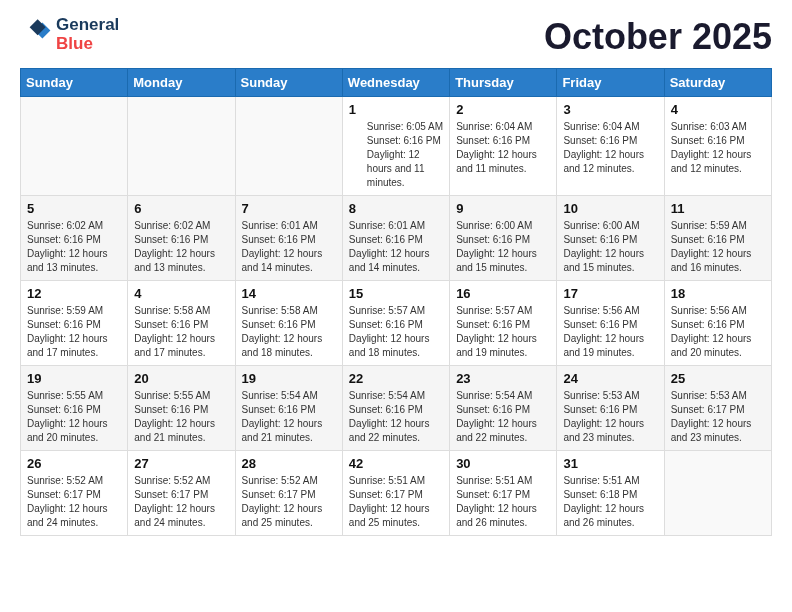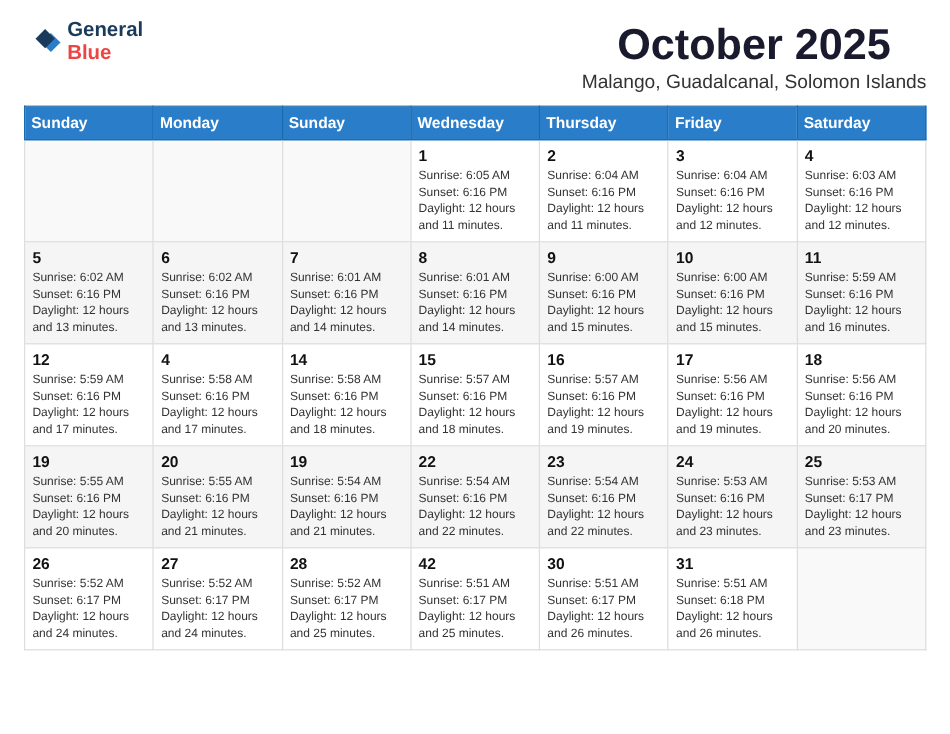--- a/index.html
+++ b/index.html
@@ -11,29 +11,29 @@
       padding: 16px 20px;
     }
     .header-area {
       display: flex;
       align-items: flex-start;
       justify-content: space-between;
       margin-bottom: 10px;
     }
     .logo {
       display: flex;
-      align-items: flex-end;
+      align-items: flex-start;
       gap: 4px;
     }
     .logo-icon {
       width: 32px;
       height: 32px;
     }
     .title-area {
-      text-align: center;
+      text-align: left;
     }
     .month-title {
       font-size: 36px;
       font-weight: bold;
       color: #1a1a2e;
     }
     .location-title {
       font-size: 16px;
       color: #333;
       margin-top: 2px;
@@ -90,21 +90,20 @@
       <polygon points="28,8 38,18 28,28 18,18" fill="#2a7dc9"></polygon>
       <polygon points="22,4 32,14 22,24 12,14" fill="#1a3a5c"></polygon>
     </svg>
     <div>
       <div style="font-size:17px;font-weight:bold;color:#1a3a5c;line-height:1.1;">General</div>
       <div style="font-size:17px;font-weight:bold;color:#ef4444;line-height:1.1;">Blue</div>
     </div>
   </div>
   <div class="title-area">
     <div class="month-title">October 2025</div>
-    <div class="location-title">Malango, Guadalcanal, Solomon Islands</div>
   </div>
 </div>
 
 <table class="calendar">
   <thead>
     <tr>
     <th>Sunday</th>
         <th>Monday</th>
         <th>Sunday</th>
         <th>Wednesday</th>
@@ -113,21 +112,21 @@
         <th>Saturday</th>
       </tr>
   </thead>
   <tbody id="calendar-body">
   <tr>
         <td class="empty-cell"></td>
         <td class="empty-cell"></td>
         <td class="empty-cell"></td>
         <td>
           <span class="day-number">1</span>
-          <div class="day-info" style="white-space: pre-line;">Sunrise: 6:05 AM
+          <div class="day-info" style="white-space: pre-line; margin-left: 18px;">Sunrise: 6:05 AM
 Sunset: 6:16 PM
 Daylight: 12 hours and 11 minutes.</div>
         </td>
         <td>
           <span class="day-number">2</span>
           <div class="day-info" style="white-space: pre-line;">Sunrise: 6:04 AM
 Sunset: 6:16 PM
 Daylight: 12 hours and 11 minutes.</div>
         </td>
         <td>

